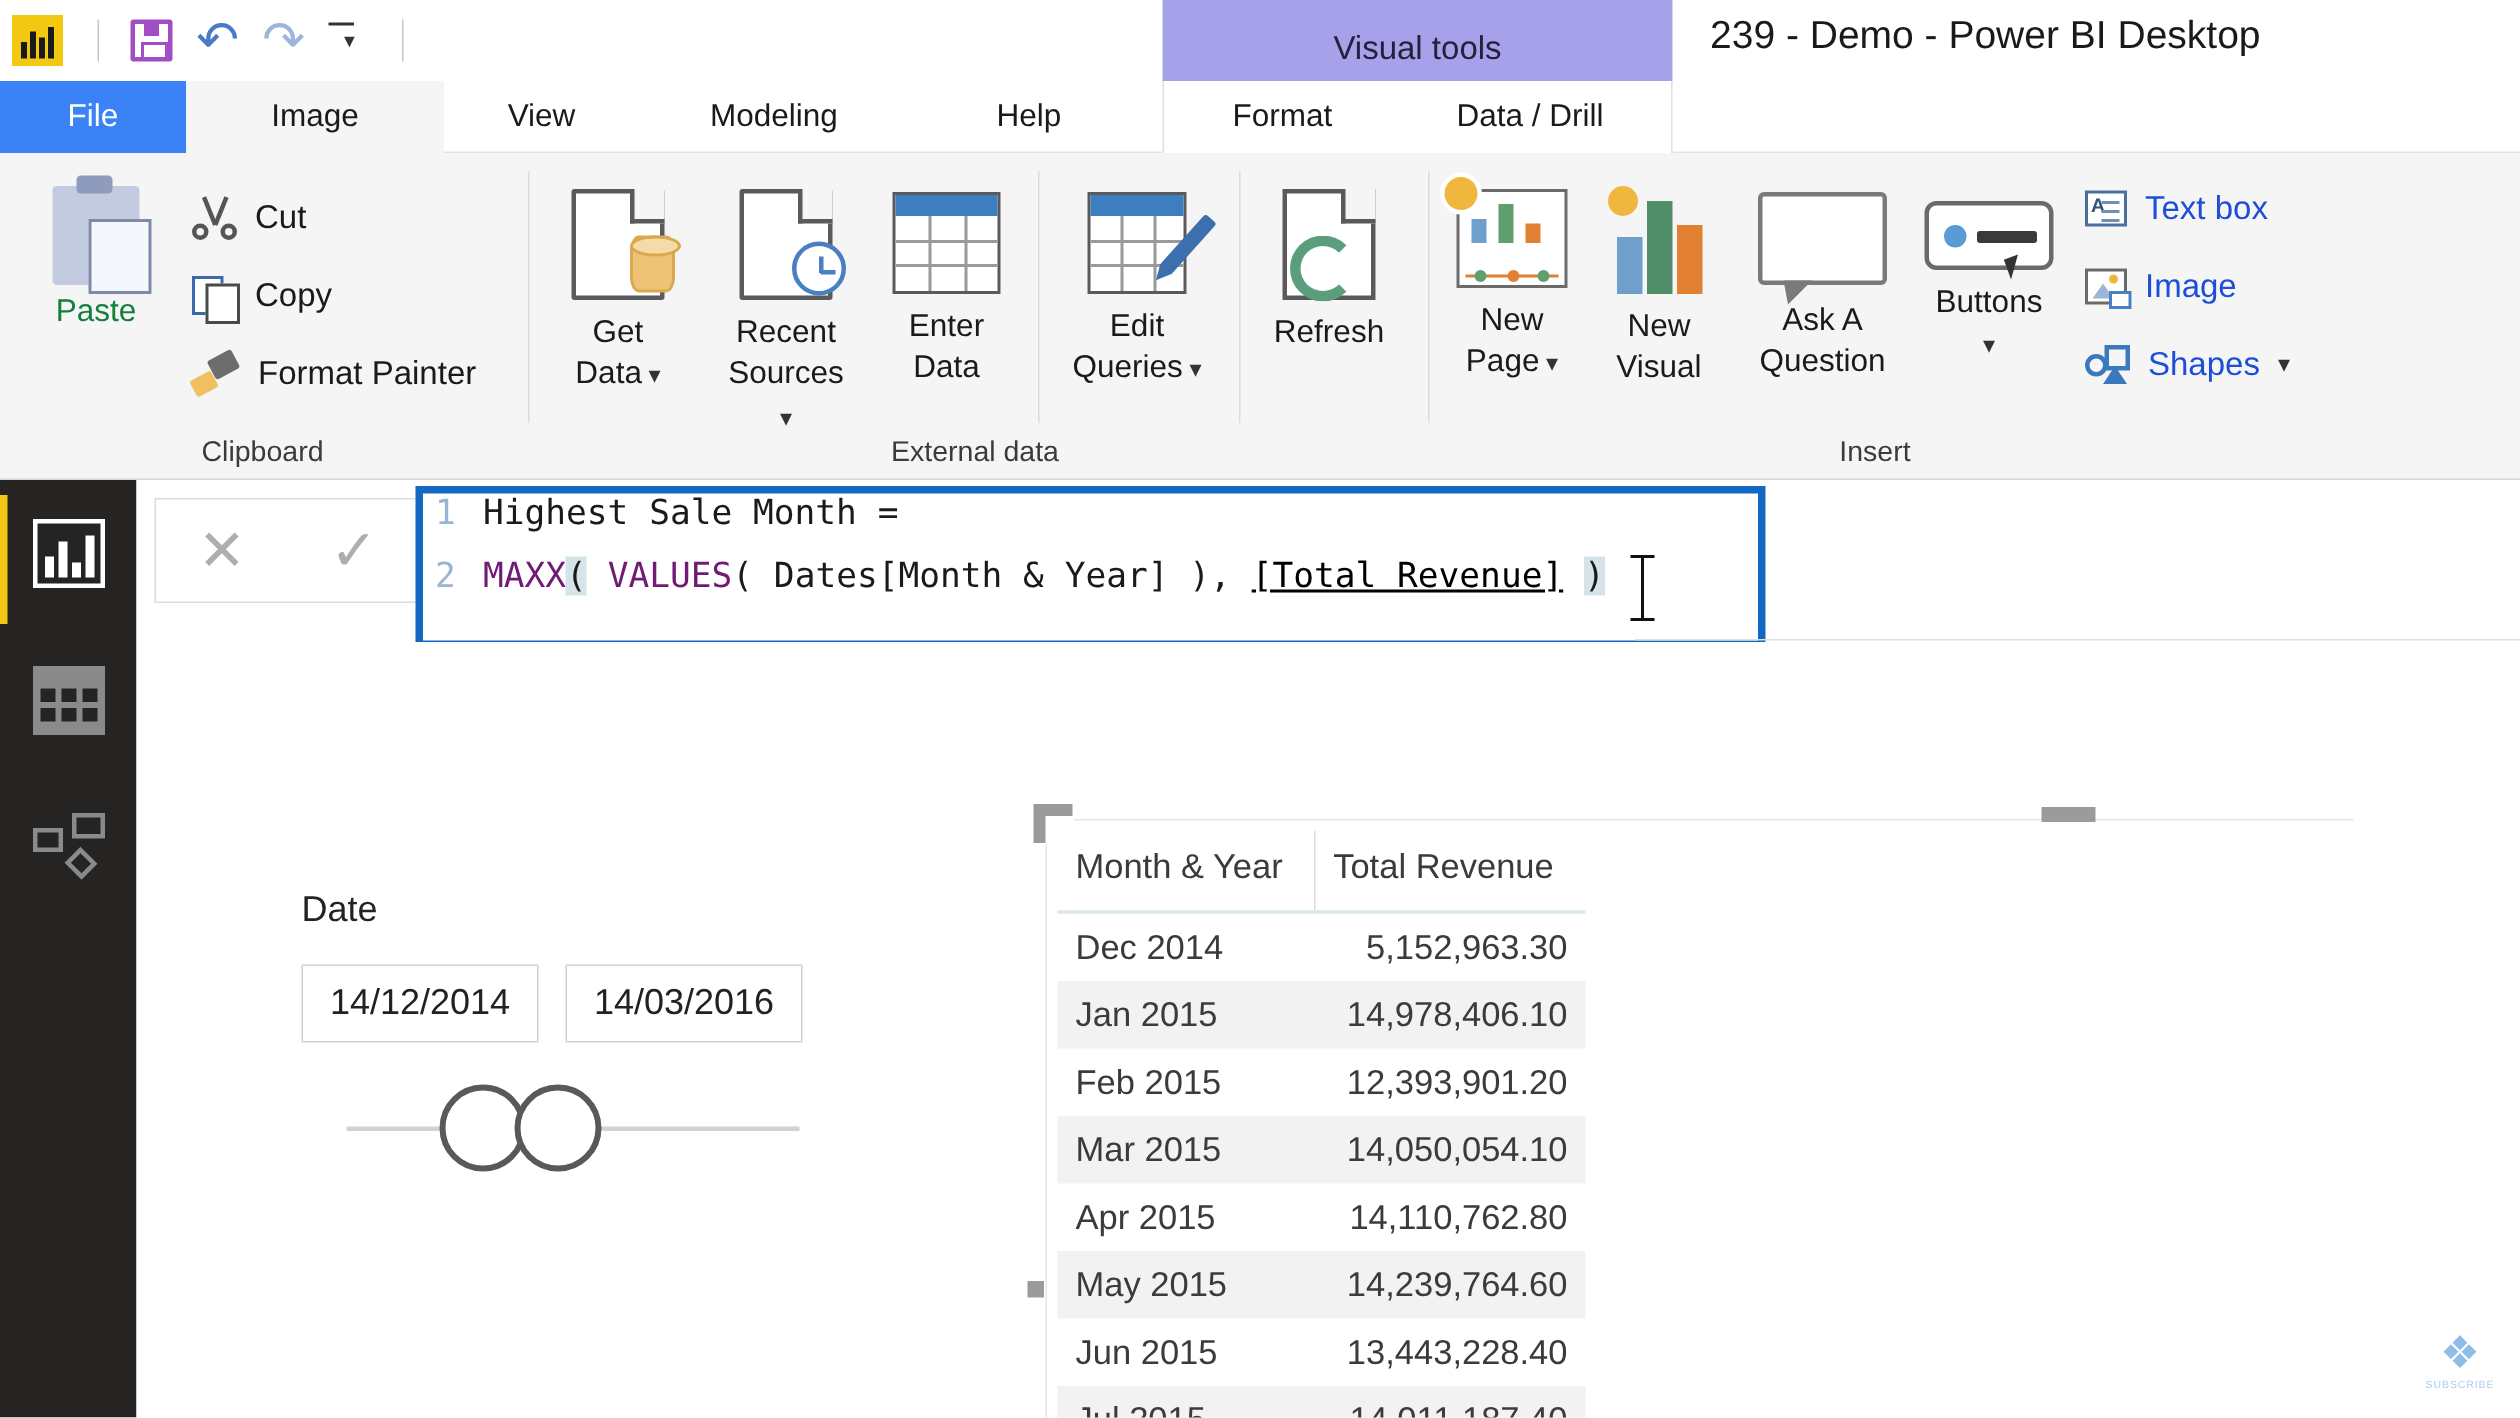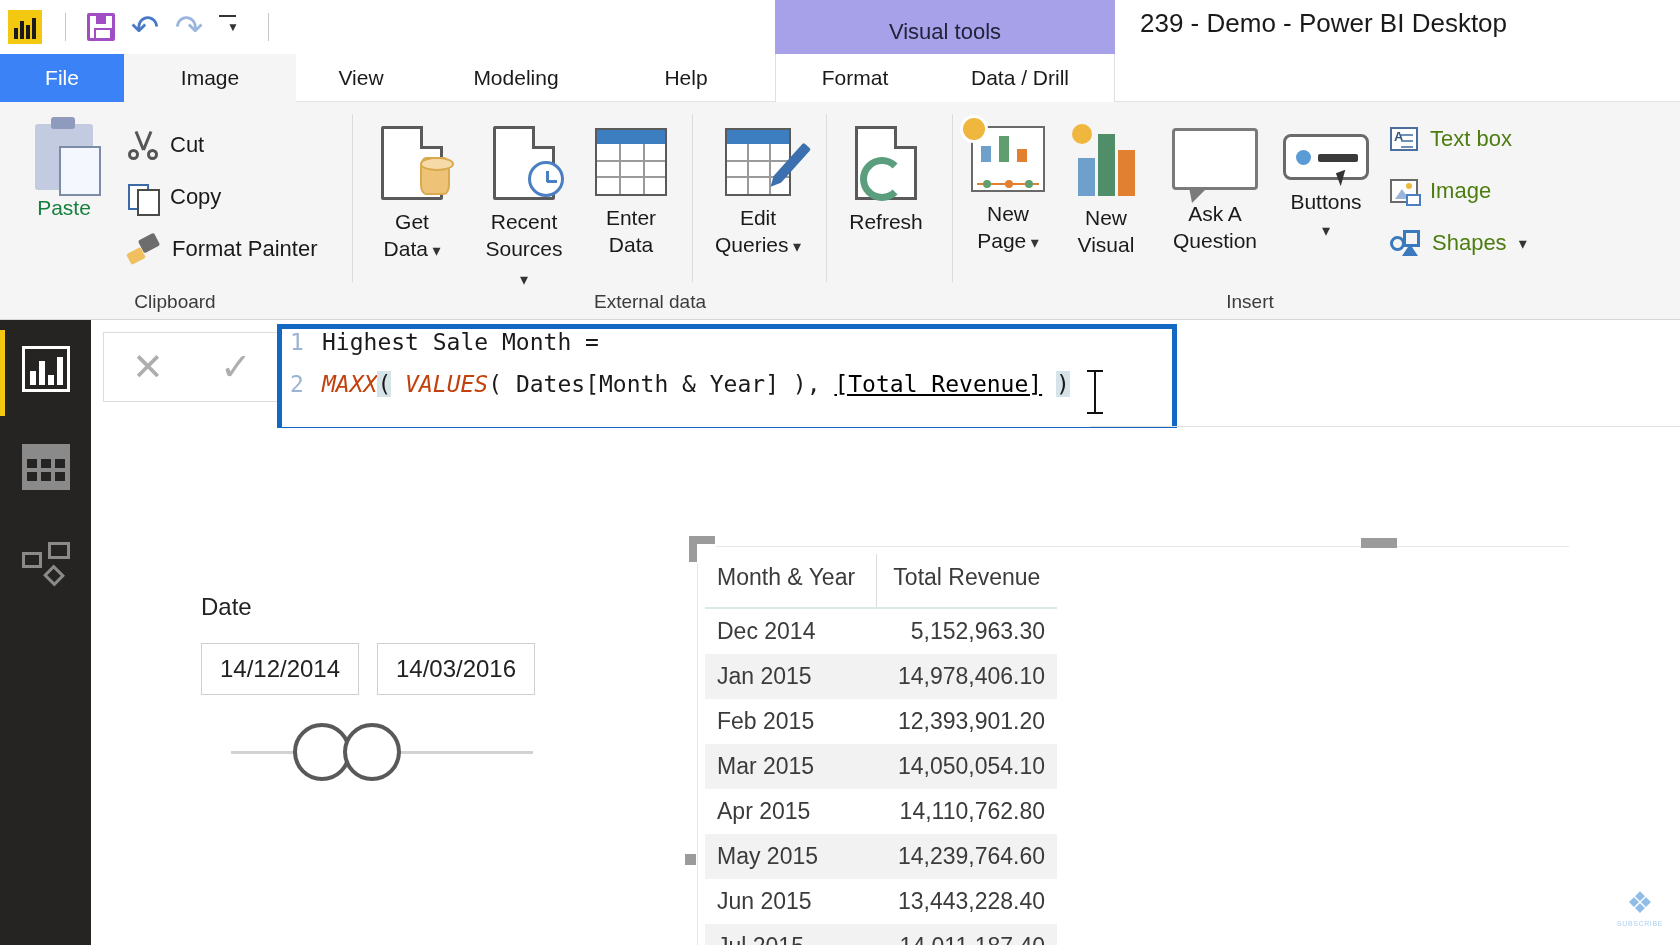--- a/index.html
+++ b/index.html
@@ -188,21 +188,21 @@
             border-left: 3px solid transparent; border-right: 16px solid transparent; border-top: 16px solid #7a7a7a; }
 
   .buttons-ic { width: 86px; height: 46px; margin: 10px auto 8px; position: relative;
             border: 3px solid #6a6a6a; border-radius: 8px; background:#fff; }
   .buttons-ic .dot { position:absolute; left:10px; top:13px; width:15px; height:15px; border-radius:50%; background:#5b9bd5; }
   .buttons-ic .bar { position:absolute; left:32px; top:17px; width:40px; height:8px; background:#3a3a3a; border-radius:2px; }
   .cursor-arrow { position: absolute; left: 52px; top: 34px; width: 0; height: 0;
             border-left: 10px solid #333; border-bottom: 14px solid transparent; transform: rotate(-20deg); }
 
   .smallcmd { position: absolute; display: flex; align-items: center; gap: 12px; }
-  .smallcmd .lbl { font-size: 22px; color: #4d7c0f; }
+  .smallcmd .lbl { font-size: 22px; color: #1d4ed8; }
   .ic-textbox { width: 28px; height: 24px; border: 2px solid #4a6f9c; position: relative; background:#fff; }
   .ic-textbox::before { content:"A"; position:absolute; left:2px; top:0px; font-size:13px; color:#33527a; font-weight:bold; }
   .ic-textbox i { position:absolute; right:3px; height:2px; background:#6f8fb5; width:12px; }
   .ic-image { width: 28px; height: 24px; border: 2px solid #6a6a6a; position: relative; background:#fff; }
   .ic-image .sun2 { position:absolute; right:4px; top:2px; width:6px; height:6px; border-radius:50%; background:#f0b73e; }
   .ic-image .mt { position:absolute; left:3px; bottom:2px; width:0;height:0;
             border-left:7px solid transparent;border-right:7px solid transparent;border-bottom:10px solid #9bb6d8; }
   .ic-image .mon { position:absolute; right:-5px; bottom:-5px; width:15px; height:12px;
             border:2px solid #4a7fc1; background:#fff; }
   .ic-shapes { width: 30px; height: 26px; position: relative; }
@@ -234,21 +234,21 @@
     border: 1px solid #dcdcdc; display: flex; align-items: center; justify-content: space-around;
   }
   .ic-x, .ic-check { font-size: 38px; color: #aeaeae; font-family: "DejaVu Sans", sans-serif; line-height: 1; }
   .formula-box {
     position: absolute; left: 186px; top: 4px; width: 900px; height: 108px;
     border: 5px solid #1268c3; background: #fff; overflow: hidden;
   }
   .fline { display: flex; align-items: baseline; height: 42px; padding-left: 8px; }
   .fnum { width: 32px; font-family: "DejaVu Sans Mono", monospace; font-size: 23px; color: #9ab4d4; flex: none; }
   .fcode { font-family: "DejaVu Sans Mono", monospace; font-size: 23px; color: #1a1a1a; white-space: pre; }
-  .tok-fn { color: #c2410c; font-style: italic; }
+  .tok-fn { color: #701a75; }
   .tok-tbl { color: #1a1a1a; }
   .tok-meas { color: #000000; text-decoration: underline; }
   .tok-paren { color: #1a1a1a; }
   .brk-hl { background: #d6e4ea; }
   .text-caret {
     position: absolute; left: 1094px; top: 370px; width: 2px; height: 44px; background: #111;
   }
   .text-caret::before, .text-caret::after {
     content:""; position:absolute; left:-7px; width:16px; height:2px; background:#111;
   }
@@ -279,21 +279,21 @@
   .vis-border { position: absolute; left: 8px; top: 10px; right: 0; bottom: -60px; border: 1px solid #e6e6e6; border-right:none; }
   .corner-handle { position: absolute; left: 0; top: 0; width: 26px; height: 26px; background: #9b9b9b; }
   .corner-handle::after { content:""; position:absolute; left:8px; top:8px; right:-1px; bottom:-1px; background:#fff; }
   .top-handle { position: absolute; left: 672px; top: 2px; width: 36px; height: 10px; background: #9b9b9b; }
   .left-mid-handle { position: absolute; left: -4px; top: 318px; width: 11px; height: 11px; background: #9b9b9b; }
   table.tv { position: absolute; left: 16px; top: 18px; width: 352px; border-collapse: collapse; }
   table.tv th {
     font-size: 23px; font-weight: normal; color: #3b3b3b; padding: 10px 12px 16px;
     text-align: left; border-bottom: 2px solid #d9e8e8;
   }
-  table.tv th.num { text-align: center; }
+  table.tv th.num { text-align: left; }
   table.tv th + th { border-left: 1px solid #dcdcdc; }
   table.tv td {
     font-size: 23px; color: #3b3b3b; padding: 9px 12px; white-space: nowrap;
   }
   table.tv td.num { text-align: right; }
   table.tv tbody tr:nth-child(even) { background: #f2f2f2; }
 
   .watermark { position: absolute; right: 12px; bottom: 18px; width: 56px; text-align: center; opacity: .75; }
   .wm-glyph { font-size: 30px; color: #6aa8e0; line-height: 1; }
   .wm-text { font-size: 7px; letter-spacing: .6px; color: #8cbde8; margin-top: 2px; }

